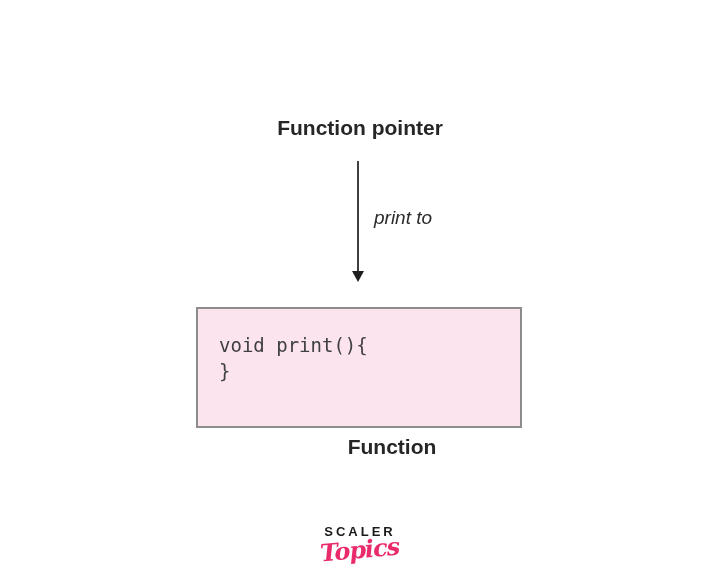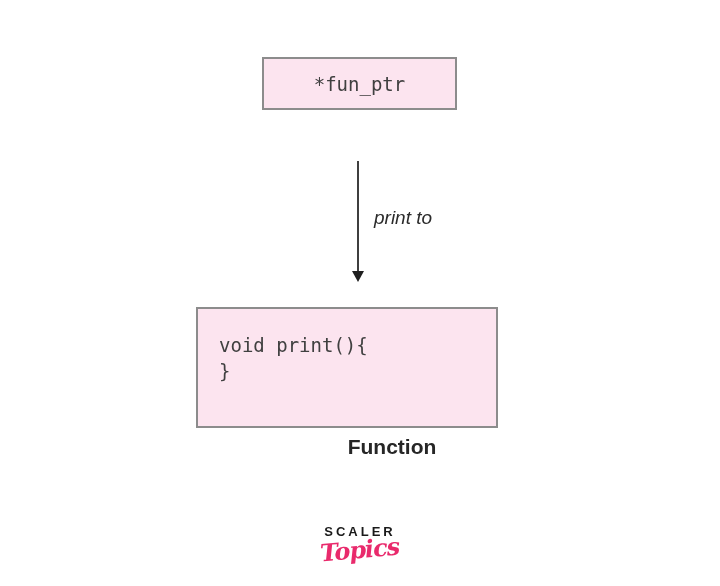--- a/index.html
+++ b/index.html
@@ -28,21 +28,21 @@
     top: 57px;
     width: 195px;
     height: 53px;
     display: flex;
     align-items: center;
     justify-content: center;
   }
   .box-function {
     left: 196px;
     top: 307px;
-    width: 302px;
+    width: 326px;
     height: 121px;
     padding: 23px 0 0 21px;
   }
 
   .code {
     font-family: "DejaVu Sans Mono", monospace;
     font-size: 19px;
     color: #404040;
     white-space: pre;
   }
@@ -117,23 +117,21 @@
     color: #e92a6c;
     transform: rotate(-5deg);
     letter-spacing: -1px;
   }
 </style>
 </head>
 <body>
 
 <div class="canvas">
 
-  <div class="pink-box box-pointer">
-    <span class="code">*fun_ptr</span>
-  </div>
+  <div class="caption caption-pointer">Function pointer</div>
 
   <div class="arrow-line"></div>
   <div class="arrow-head"></div>
   <div class="points-to">print to</div>
 
   <div class="pink-box box-function">
     <div class="code code-line">void print(){</div>
     <div class="code code-line">}</div>
   </div>
   <div class="caption caption-function">Function</div>

